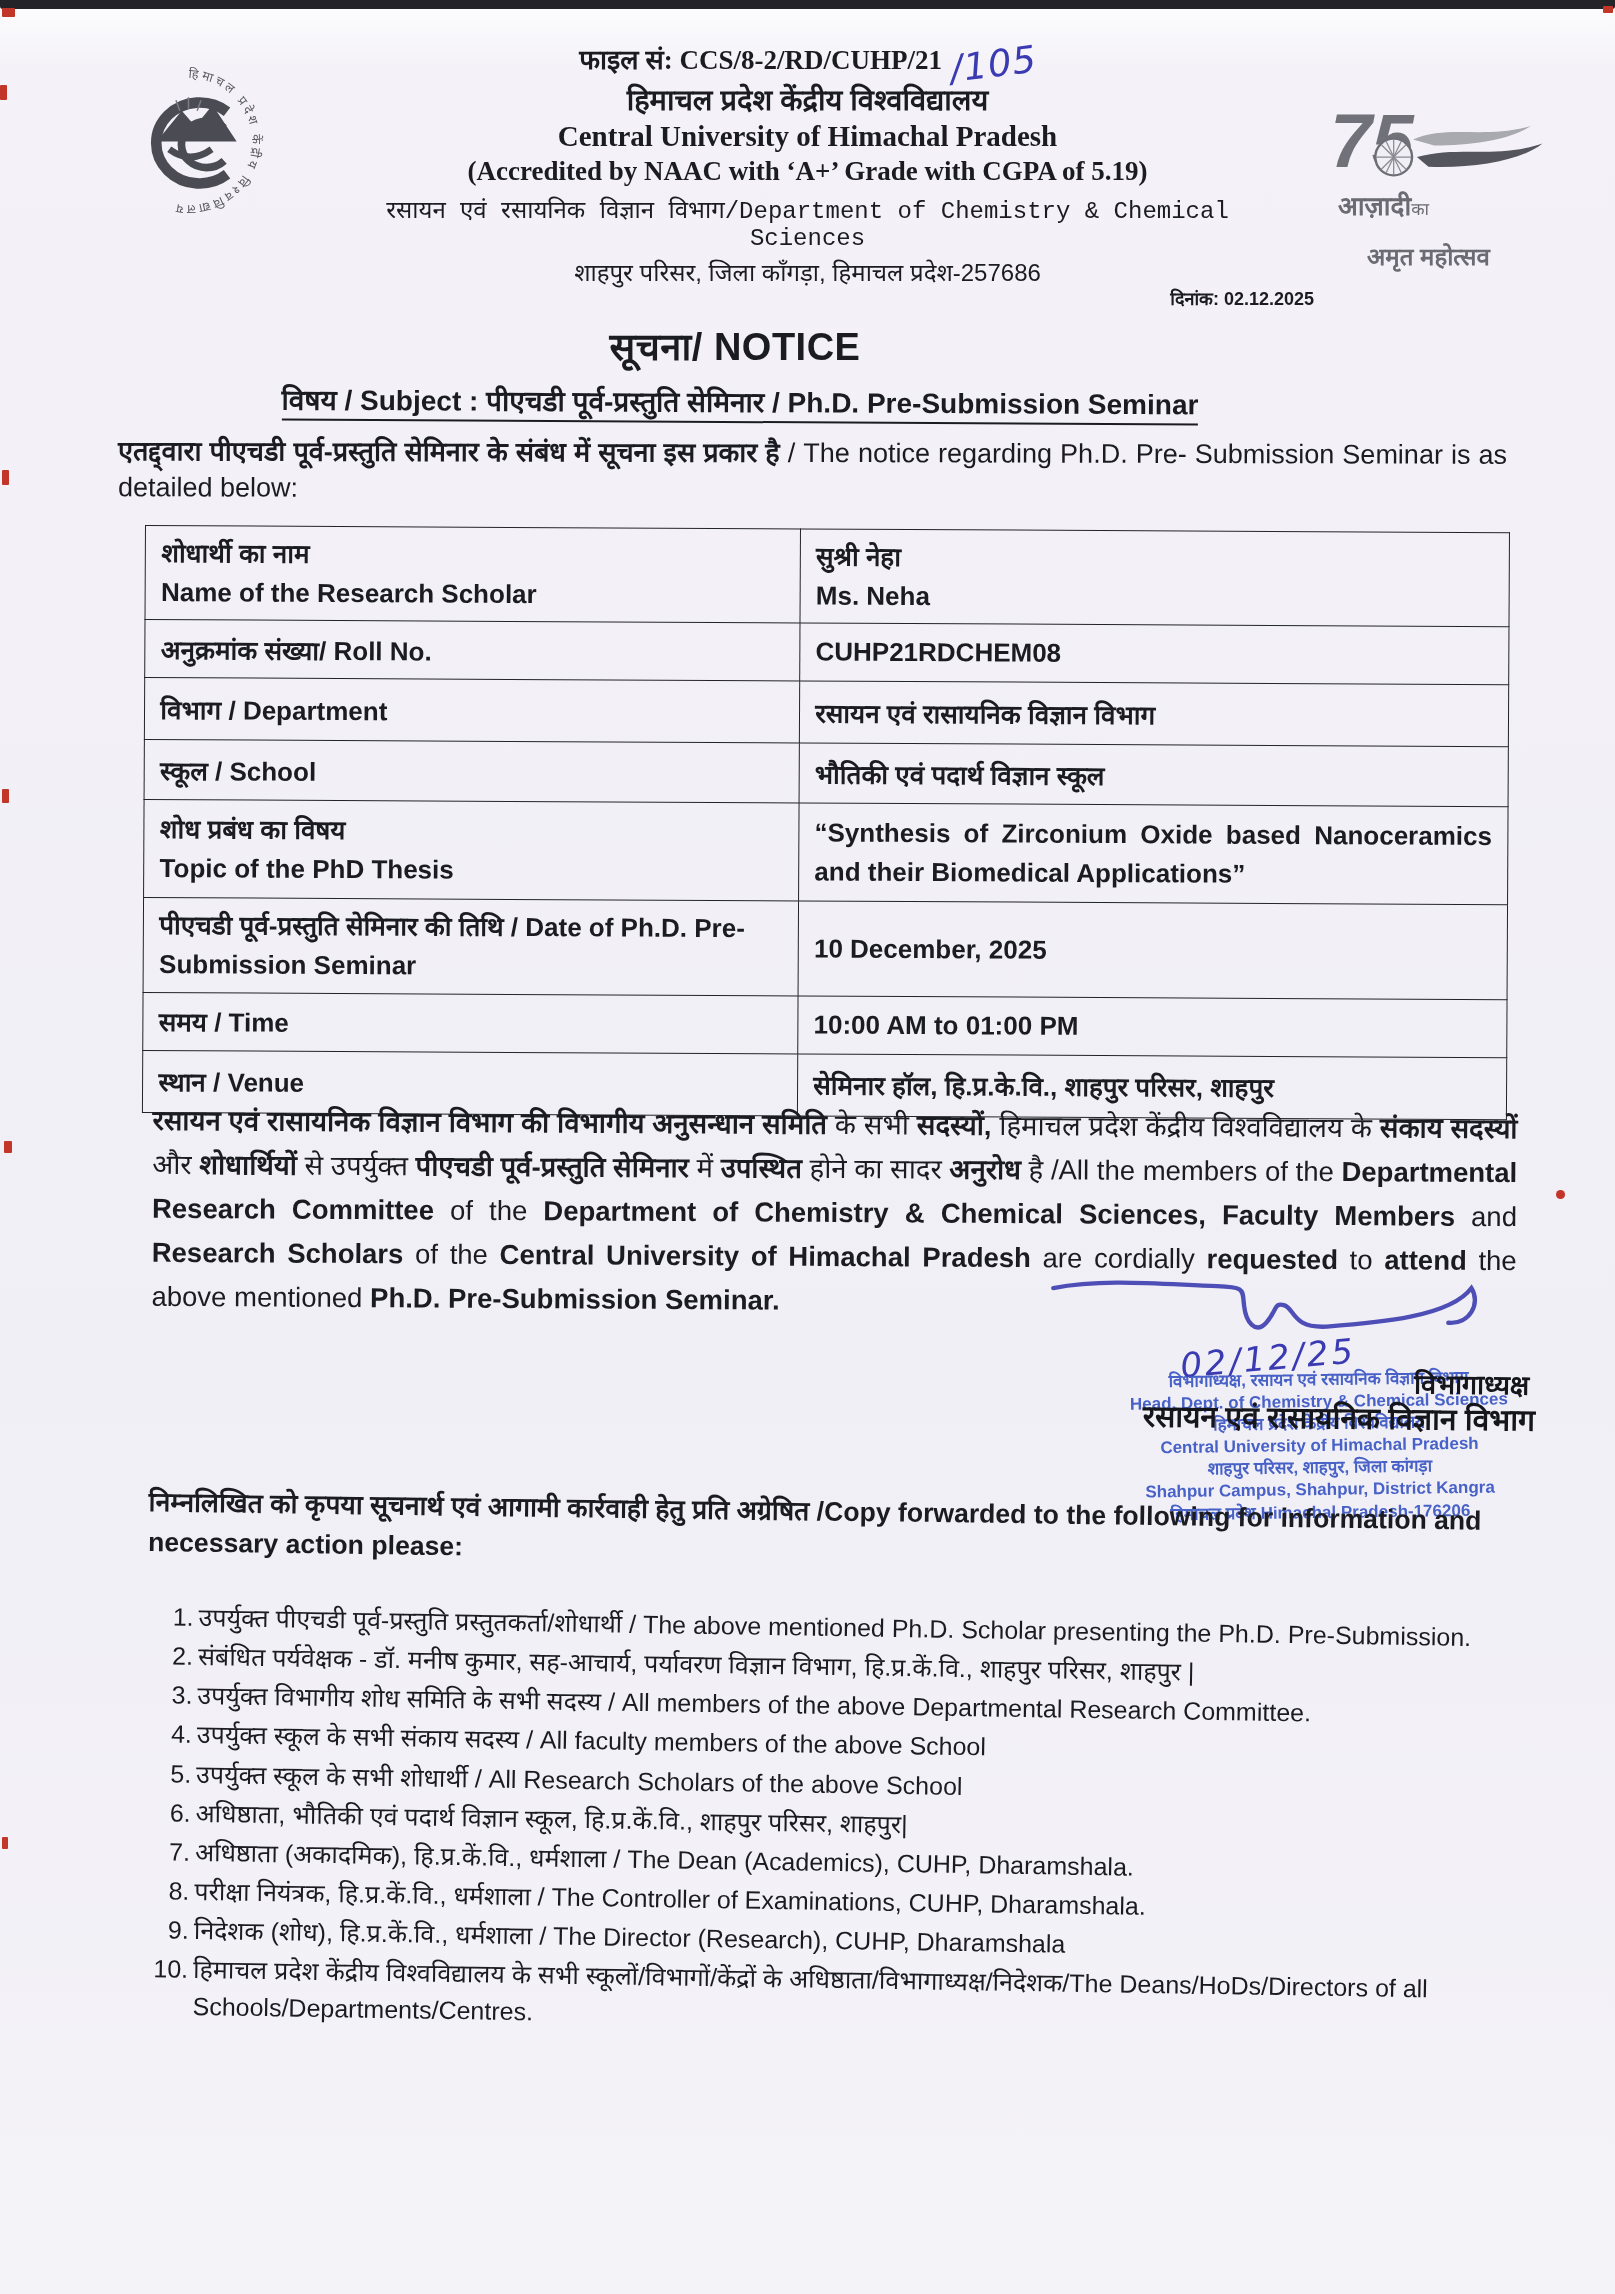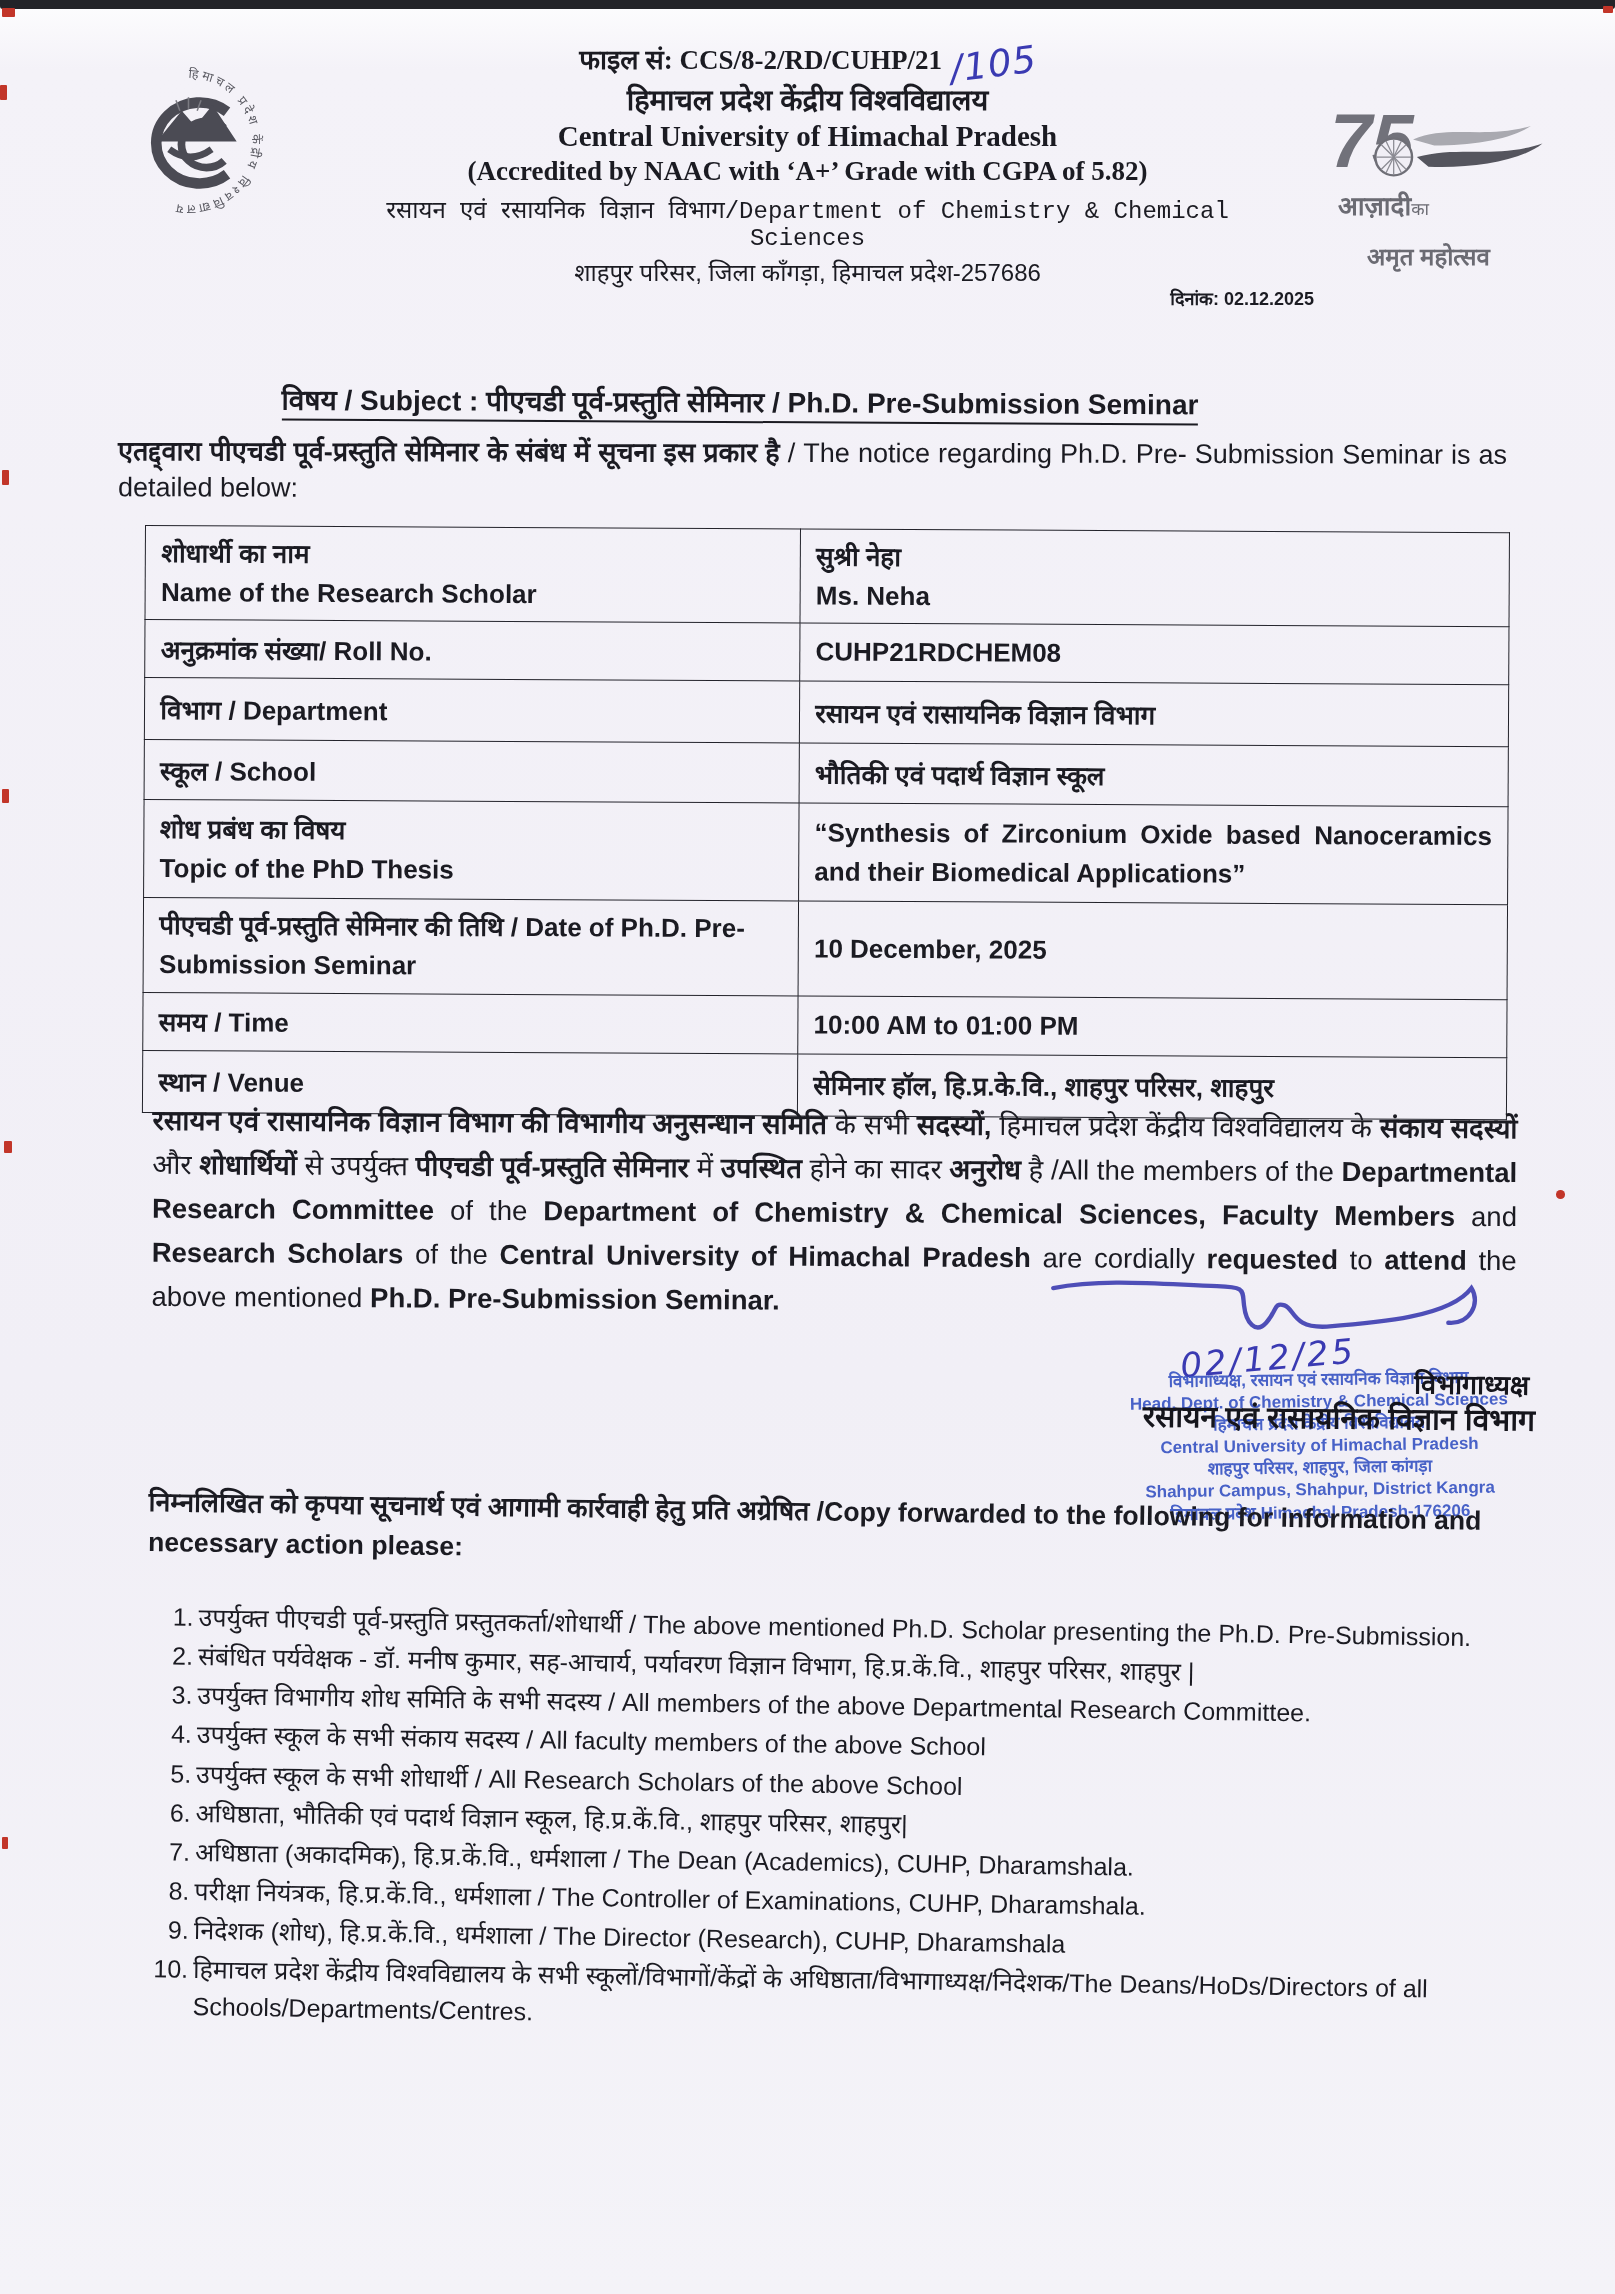--- a/index.html
+++ b/index.html
@@ -105,21 +105,21 @@
       </svg>
     </div>
 
     <div class="head-center">
       <div class="file-line">
         <span>फाइल सं: CCS/8-2/RD/CUHP/21</span>
         <span class="handwritten-no">/105</span>
       </div>
       <div class="uni-hi">हिमाचल प्रदेश केंद्रीय विश्वविद्यालय</div>
       <div class="uni-en">Central University of Himachal Pradesh</div>
-      <div class="accred">(Accredited by NAAC with ‘A+’ Grade with CGPA of 5.82)</div>
+      <div class="accred">(Accredited by NAAC with ‘A+’ Grade with CGPA of 5.19)</div>
       <div class="dept-line">रसायन एवं रसायनिक विज्ञान विभाग/Department of Chemistry &amp; Chemical Sciences</div>
       <div class="addr-line">शाहपुर परिसर, जिला काँगड़ा, हिमाचल प्रदेश-257686</div>
     </div>
 
     <div class="logo-right">
       <svg width="227" height="92" viewBox="0 0 235 95">
         <text x="2" y="72" font-size="78" font-weight="bold" font-style="italic" fill="#71717a" font-family="Liberation Sans,sans-serif">75</text>
         <g>
           <circle cx="68" cy="62" r="19" fill="#f1eff6" stroke="#6e6e76" stroke-width="2.5"></circle>
           <g stroke="#8a8a92" stroke-width="1.3">
@@ -138,20 +138,21 @@
       </svg>
       <div class="l1">
         <span>आज़ादी</span><small>का</small>
       </div>
       <div class="l2">अमृत महोत्सव</div>
     </div>
   </header>
 
   <div class="date-line">दिनांक: 02.12.2025</div>
 
+  <h1 class="notice-title">सूचना/ NOTICE</h1>
 
   <h2 class="subject"><span class="u">विषय / Subject : पीएचडी पूर्व-प्रस्तुति सेमिनार / Ph.D. Pre-Submission Seminar</span></h2>
 
   <p class="intro"><span class="b">एतद्द्वारा पीएचडी पूर्व-प्रस्तुति सेमिनार के संबंध में सूचना इस प्रकार है</span><span> / The notice regarding Ph.D. Pre- Submission Seminar is as detailed below:</span></p>
 
   <table class="details-table">
     <tbody>
       <tr style="height:89px;">
         <td class="lab two-line">
           <span>शोधार्थी का नाम</span>

